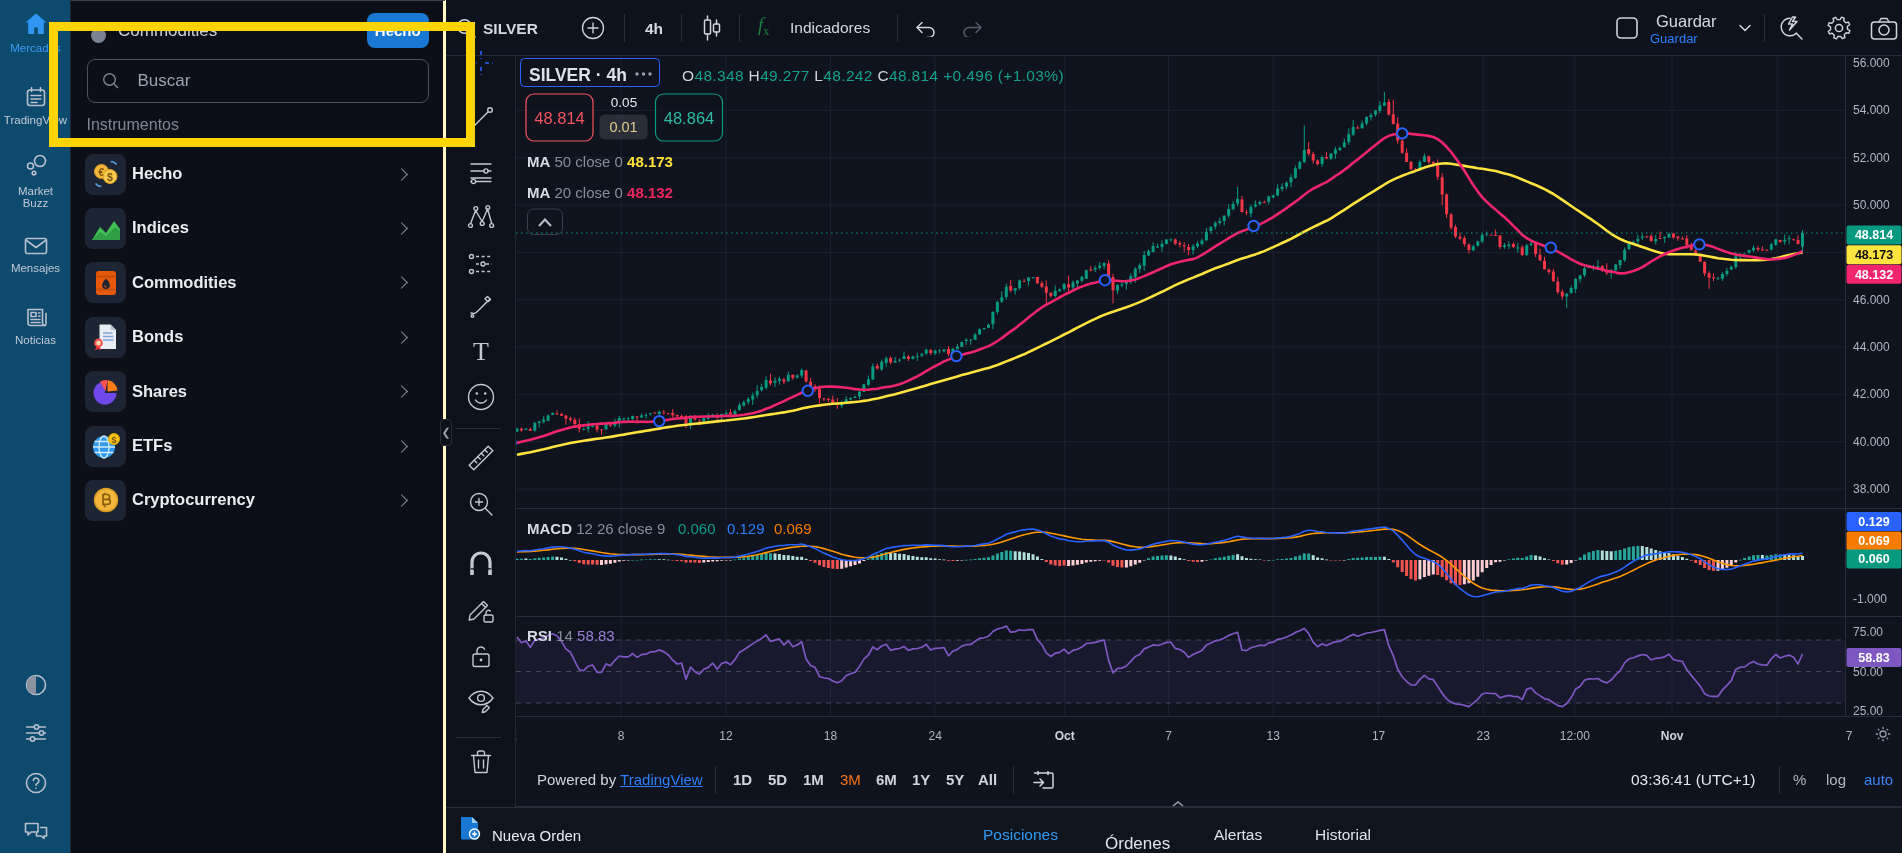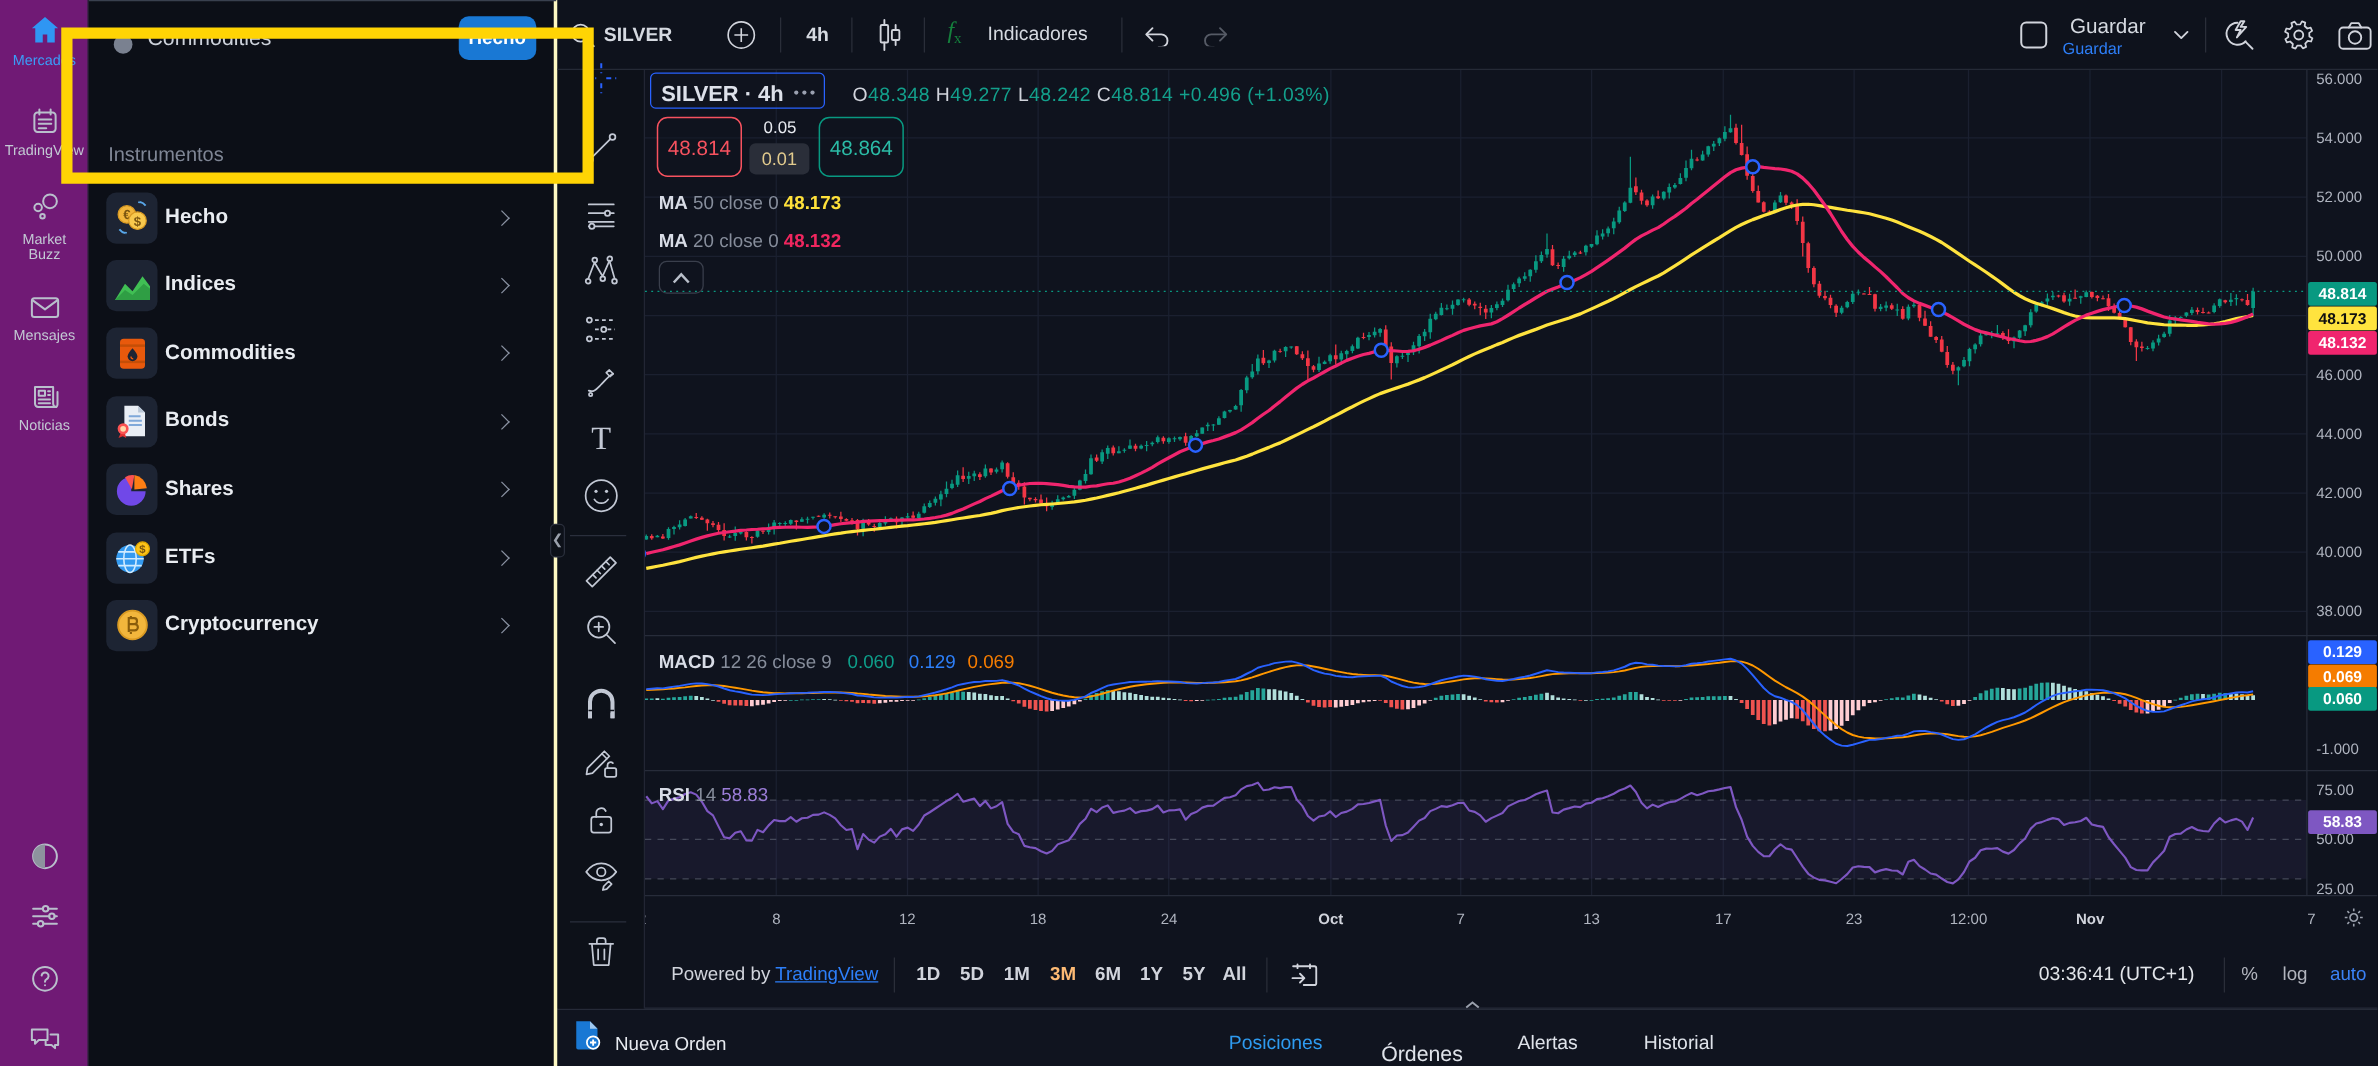--- a/index.html
+++ b/index.html
@@ -1,16 +1,16 @@
 <!DOCTYPE html>
 <html><head><meta charset="utf-8"><title>SILVER</title><style>
 *{margin:0;padding:0;box-sizing:border-box}
 html,body{width:1902px;height:853px;overflow:hidden;background:#0c0f17;
  font-family:"Liberation Sans",sans-serif;color:#d5dae3}
-#sidebar{position:absolute;left:0;top:0;width:71px;height:853px;background:#701a75;border-right:1px solid #1f2430}
+#sidebar{position:absolute;left:0;top:0;width:71px;height:853px;background:#0c4a6e;border-right:1px solid #1f2430}
 .sbitem{position:absolute;left:0;width:71px;text-align:center}
 .sbitem .lbl{font-size:11.5px;color:#c3c9d4;line-height:12px;margin-top:2px}
 #panel{position:absolute;left:71px;top:0;width:375px;height:853px;background:#0c0f17;border-right:3px solid #fef9c3}
 #dtool{position:absolute;left:446px;top:56px;width:70px;height:751px;background:#0d1119;border-right:1px solid #222634}
 #topbar{position:absolute;left:446px;top:0;width:1456px;height:56px;background:#0e121c;border-bottom:1px solid #252a36}
 #chart{position:absolute;left:516px;top:56px;width:1386px;height:696px;background:#0f131e}
 #tvbar{position:absolute;left:516px;top:752px;width:1386px;height:55px;background:#0f131e;border-bottom:1px solid #262b38}
 #botpanel{position:absolute;left:446px;top:808px;width:1456px;height:45px;background:#10141f}
 #yellowbox{position:absolute;left:49px;top:22px;width:426px;height:125px;border:9px solid #ffd404;z-index:60}
 .vsep{position:absolute;top:14px;width:1px;height:28px;background:#2a2e39}
@@ -60,20 +60,27 @@
     <div class="sbitem" style="top:820px"><svg width="26" height="22" viewBox="0 0 26 22">
         <path d="M2.5 3.5h12.5v8.5H8l-3 3v-3H2.5z" stroke="#b9bfcc" stroke-width="1.6" fill="none" stroke-linecap="round" stroke-linejoin="round"></path>
         <path d="M17.5 7.5h6v8.5H21v2.5l-2.8-2.5h-4.7v-3" stroke="#b9bfcc" stroke-width="1.6" fill="none" stroke-linecap="round" stroke-linejoin="round"></path>
       </svg></div>
   </div>
 <div id="panel">
     <div style="position:absolute;left:0;top:0;width:374px;height:1px;background:#39404e"></div>
     <div style="position:absolute;left:20px;top:28px;width:15px;height:15px;border-radius:50%;background:#7a8190"></div>
     <div style="position:absolute;left:47px;top:21px;font-size:17px;color:#ccd1da">Commodities</div>
     <div style="position:absolute;left:295.5px;top:13px;width:62.5px;height:35px;border-radius:8px;background:#1978d4;color:#fff;font-size:15px;font-weight:bold;text-align:center;line-height:35px">Hecho</div>
+    <div style="position:absolute;left:15.5px;top:58.5px;width:342.5px;height:44.5px;border:1.4px solid #495161;border-radius:8px">
+      <svg width="18" height="18" viewBox="0 0 18 18" style="position:absolute;left:14px;top:12px">
+        <circle cx="7.5" cy="7.5" r="5.8" stroke="#7c8494" stroke-width="1.4" fill="none"></circle>
+        <path d="M11.8 11.8L16 16" stroke="#7c8494" stroke-width="1.4"></path>
+      </svg>
+      <div style="position:absolute;left:50px;top:11px;font-size:17px;color:#9aa3b2">Buscar</div>
+    </div>
     <div style="position:absolute;left:15.5px;top:116px;font-size:16px;color:#7f8695">Instrumentos</div>
     <div class="tile" style="top:153.5px">
       <svg width="30" height="28" viewBox="0 0 30 28">
         <circle cx="10.5" cy="11.5" r="7" fill="#f2b63c" stroke="#d99a23"></circle>
         <text x="10.5" y="15.5" text-anchor="middle" font-size="10.5" font-weight="bold" fill="#7a5510">€</text>
         <circle cx="19" cy="16.5" r="7" fill="#f8c94d" stroke="#d99a23"></circle>
         <text x="19" y="20.5" text-anchor="middle" font-size="10.5" font-weight="bold" fill="#7a5510">$</text>
         <path d="M4.5 23.5a9 9 0 0 0 4.5 3M25.5 4.5a9 9 0 0 0-4.5-3" stroke="#58a6e8" stroke-width="1.5" fill="none"></path>
         <path d="M9.8 27.6l.9-2-2.2-.2zM20.2.4l-.9 2 2.2.2z" fill="#58a6e8"></path>
       </svg>
@@ -408,21 +415,21 @@
       <text x="727" y="534" font-size="15" fill="#2d7ff9">0.129</text>
       <text x="774" y="534" font-size="15" fill="#f57c00">0.069</text>
       <text x="527" y="641" font-size="15"><tspan font-weight="bold" fill="#d8dce6">RSI</tspan><tspan fill="#868d9b"> 14  </tspan><tspan fill="#9b7dd8">58.83</tspan></text>
     </svg></div>
 <div id="tvbar">
     <div style="position:absolute;left:21px;top:19px;font-size:15px;color:#d1d4dc">Powered by <span style="color:#2d7ff9;text-decoration:underline">TradingView</span></div>
     <div class="vsep" style="left:199px"></div>
     <div style="position:absolute;left:217px;top:19px;font-size:15px;font-weight:bold;color:#d1d4dc">1D</div>
     <div style="position:absolute;left:252px;top:19px;font-size:15px;font-weight:bold;color:#d1d4dc">5D</div>
     <div style="position:absolute;left:287px;top:19px;font-size:15px;font-weight:bold;color:#d1d4dc">1M</div>
-    <div style="position:absolute;left:324px;top:19px;font-size:15px;font-weight:bold;color:#fdba74">3M</div>
+    <div style="position:absolute;left:324px;top:19px;font-size:15px;font-weight:normal;color:#f97316">3M</div>
     <div style="position:absolute;left:360px;top:19px;font-size:15px;font-weight:bold;color:#d1d4dc">6M</div>
     <div style="position:absolute;left:396px;top:19px;font-size:15px;font-weight:bold;color:#d1d4dc">1Y</div>
     <div style="position:absolute;left:430px;top:19px;font-size:15px;font-weight:bold;color:#d1d4dc">5Y</div>
     <div style="position:absolute;left:462px;top:19px;font-size:15px;font-weight:bold;color:#d1d4dc">All</div>
     <div class="vsep" style="left:497px"></div>
     <svg width="24" height="24" viewBox="0 0 24 24" style="position:absolute;left:515px;top:16px">
       <path d="M7 3.5v3M17 3.5v3M3.5 5h17a1.5 1.5 0 0 1 1.5 1.5v12A1.5 1.5 0 0 1 20.5 20H12" stroke="#d1d4dc" stroke-width="1.5" fill="none" stroke-linecap="round" stroke-linejoin="round"></path>
       <path d="M3 14.5h9M9 11l3.5 3.5L9 18" stroke="#d1d4dc" stroke-width="1.5" fill="none" stroke-linecap="round" stroke-linejoin="round"></path>
     </svg>
     <div style="position:absolute;left:1115px;top:19px;font-size:15.5px;color:#e3e6eb">03:36:41 (UTC+1)</div>

